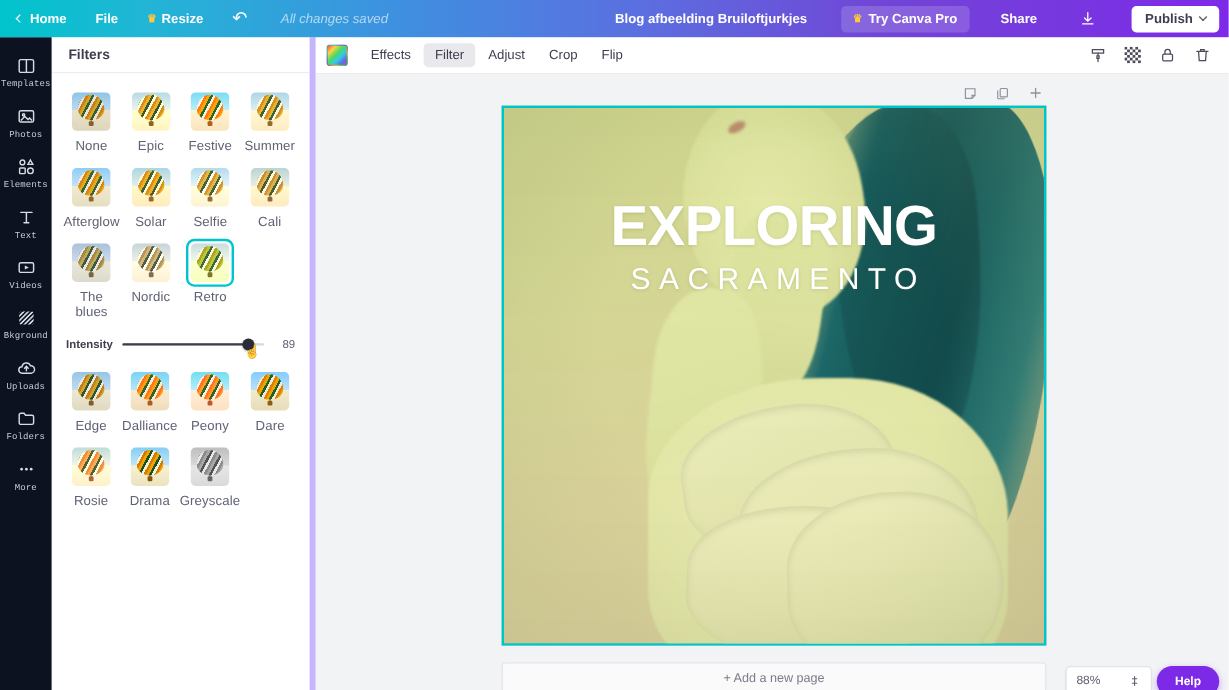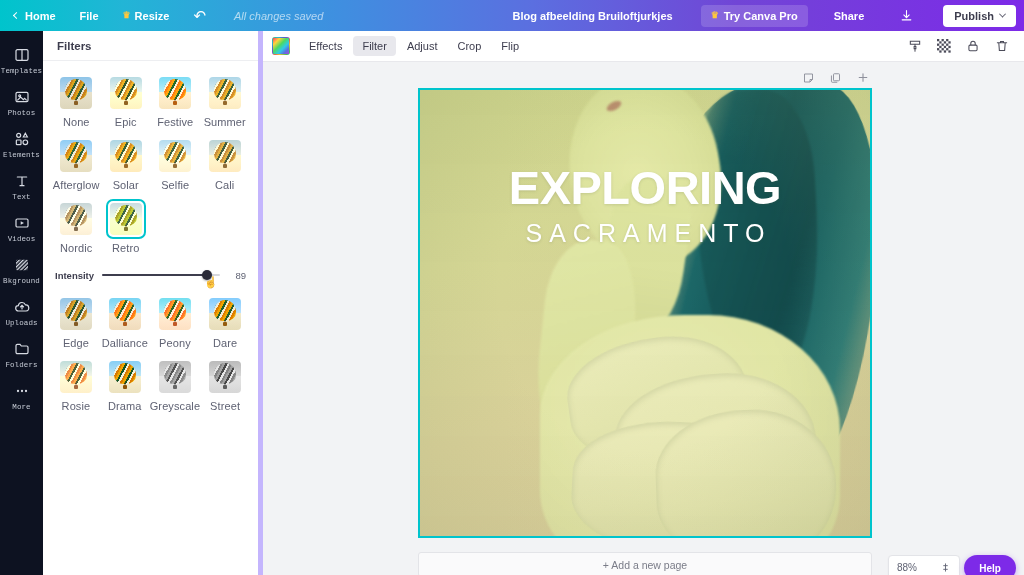--- a/index.html
+++ b/index.html
@@ -689,20 +689,32 @@
                 <div class="rope"></div>
                 <div class="bsk"></div>
               </div>
           </div>
         </div>
         <div class="f-label">Cali</div>
       </div>
 
       <div class="f-cell">
         <div class="f-thumb-wrap">
+          <div class="f-thumb" style="filter:saturate(.55) hue-rotate(8deg) brightness(1.02)">
+            <div class="balloon">
+                <div class="env"></div>
+                <div class="rope"></div>
+                <div class="bsk"></div>
+              </div>
+          </div>
+        </div>
+        <div class="f-label">The blues</div>
+      </div>
+      <div class="f-cell">
+        <div class="f-thumb-wrap">
           <div class="f-thumb" style="filter:saturate(.5) sepia(.25) brightness(1.07)">
             <div class="balloon">
                 <div class="env"></div>
                 <div class="rope"></div>
                 <div class="bsk"></div>
               </div>
           </div>
         </div>
         <div class="f-label">Nordic</div>
       </div>
@@ -809,32 +821,20 @@
         <div class="f-thumb-wrap">
           <div class="f-thumb" style="filter:grayscale(1) brightness(1.02)">
             <div class="balloon">
                 <div class="env"></div>
                 <div class="rope"></div>
                 <div class="bsk"></div>
               </div>
           </div>
         </div>
         <div class="f-label">Greyscale</div>
-      </div>
-      <div class="f-cell">
-        <div class="f-thumb-wrap">
-          <div class="f-thumb" style="filter:grayscale(1) contrast(1.15) brightness(.95)">
-            <div class="balloon">
-                <div class="env"></div>
-                <div class="rope"></div>
-                <div class="bsk"></div>
-              </div>
-          </div>
-        </div>
-        <div class="f-label">Street</div>
       </div>
     </div>
   </div>
 
   <div class="edbar">
     <div class="rainbow"></div>
     <div class="ed-tab">Effects</div>
     <div class="ed-tab active">Filter</div>
     <div class="ed-tab">Adjust</div>
     <div class="ed-tab">Crop</div>

